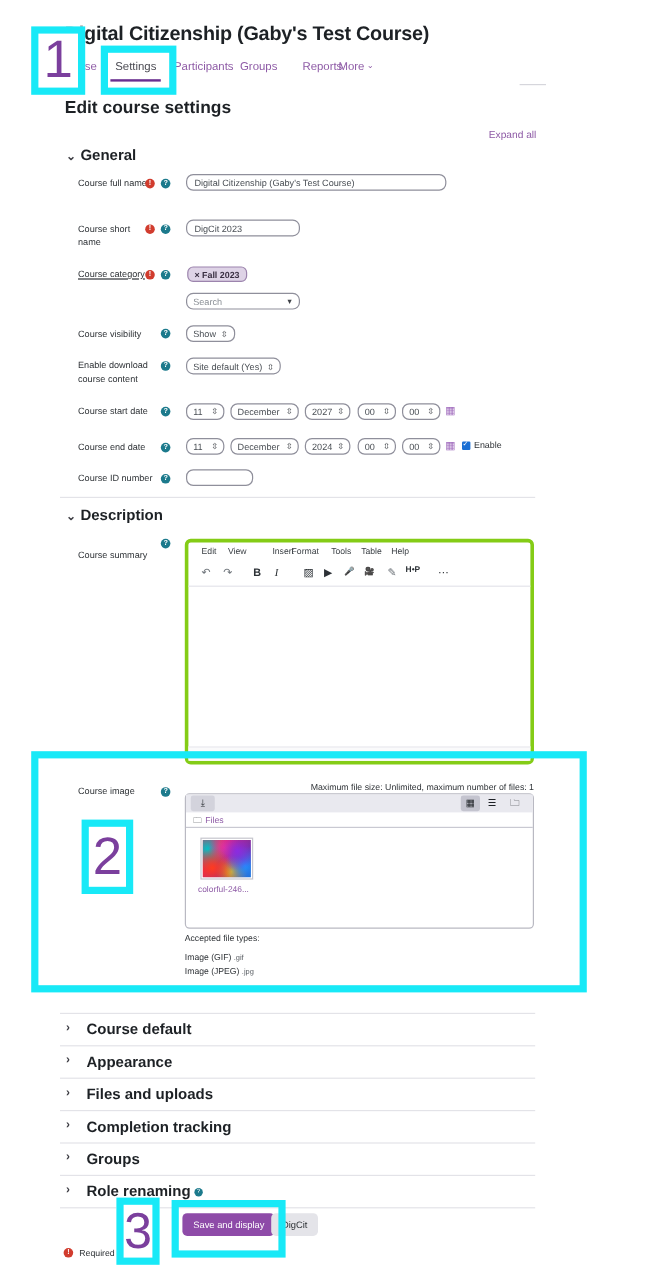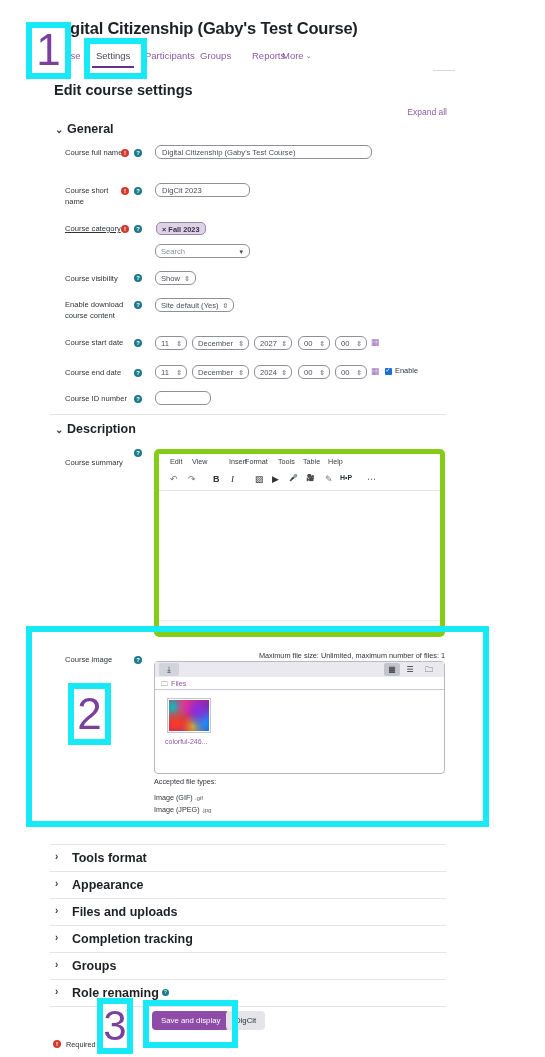--- a/index.html
+++ b/index.html
@@ -101,21 +101,21 @@
     content:"✓"; position:absolute; left:0.5px; top:-2.5px;
     font-size:6px; color:#fff;
   }
   .chklabel { position:absolute; font-size:7.4px; color:#2f3337; }
 
   .hr { position:absolute; left:50px; width:396px; height:1px; background:#e3e3e8; }
 
   
   .editor {
     position:absolute; left:154px; top:449px; width:291px; height:188px;
-    border:5px solid #84cc16; border-radius:5px; background:#fff;
+    border:3px solid #84cc16; border-radius:5px; background:#fff;
   }
   .ed-menu { position:absolute; left:0; top:0; right:0; height:18px; }
   .ed-menu span {
     position:absolute; top:3px; font-size:7.2px; color:#3b4045;
   }
   .ed-tools { position:absolute; left:0; top:18px; right:0; height:19px;
     border-bottom:1px solid #e4e4ea; }
   .ed-tools .ti {
     position:absolute; top:2px; font-size:9px; color:#2c3136;
   }
@@ -404,21 +404,21 @@
     <span>Image (GIF)</span>
     <span class="ftype-ext">.gif</span>
   </div>
   <div class="accepted" style="top:805px;">
     <span>Image (JPEG)</span>
     <span class="ftype-ext">.jpg</span>
   </div>
 
   <div class="csec" style="top:844px;">
     <span class="chev">›</span>
-    <span class="lbl">Tools format</span>
+    <span class="lbl">Course default</span>
   </div>
   <div class="csec" style="top:871px;">
     <span class="chev">›</span>
     <span class="lbl">Appearance</span>
   </div>
   <div class="csec" style="top:898px;">
     <span class="chev">›</span>
     <span class="lbl">Files and uploads</span>
   </div>
   <div class="csec" style="top:925px;">

